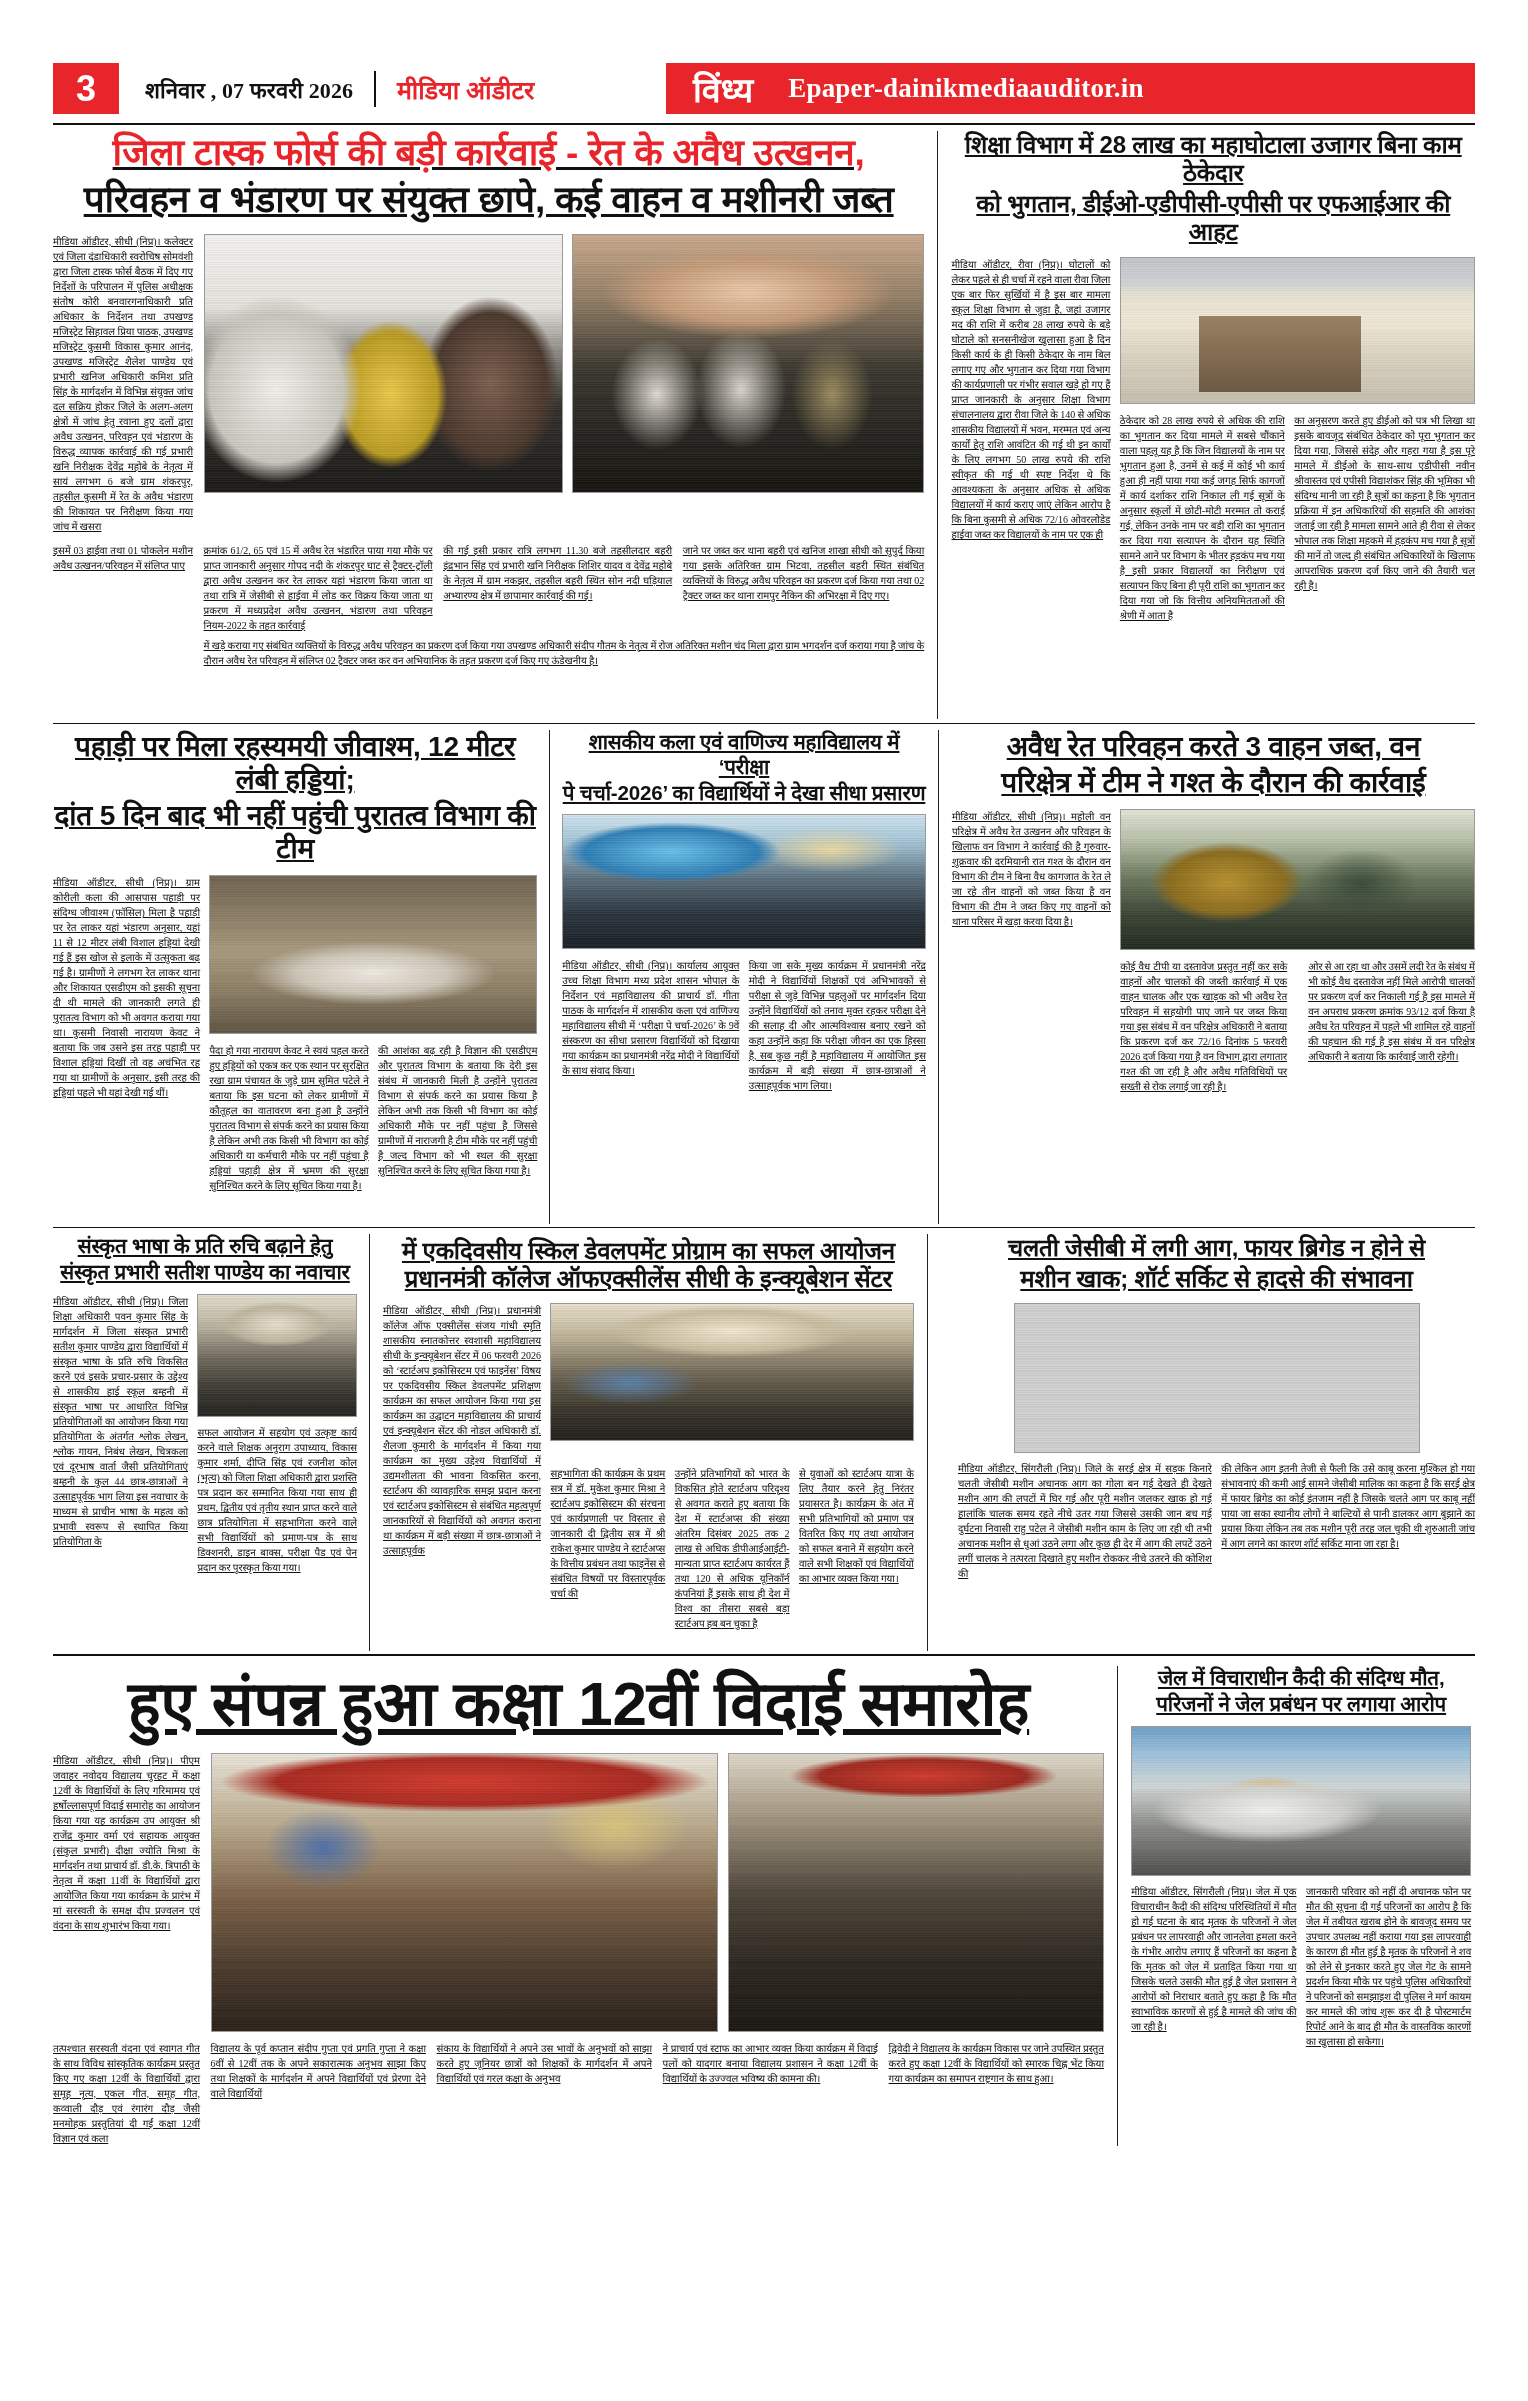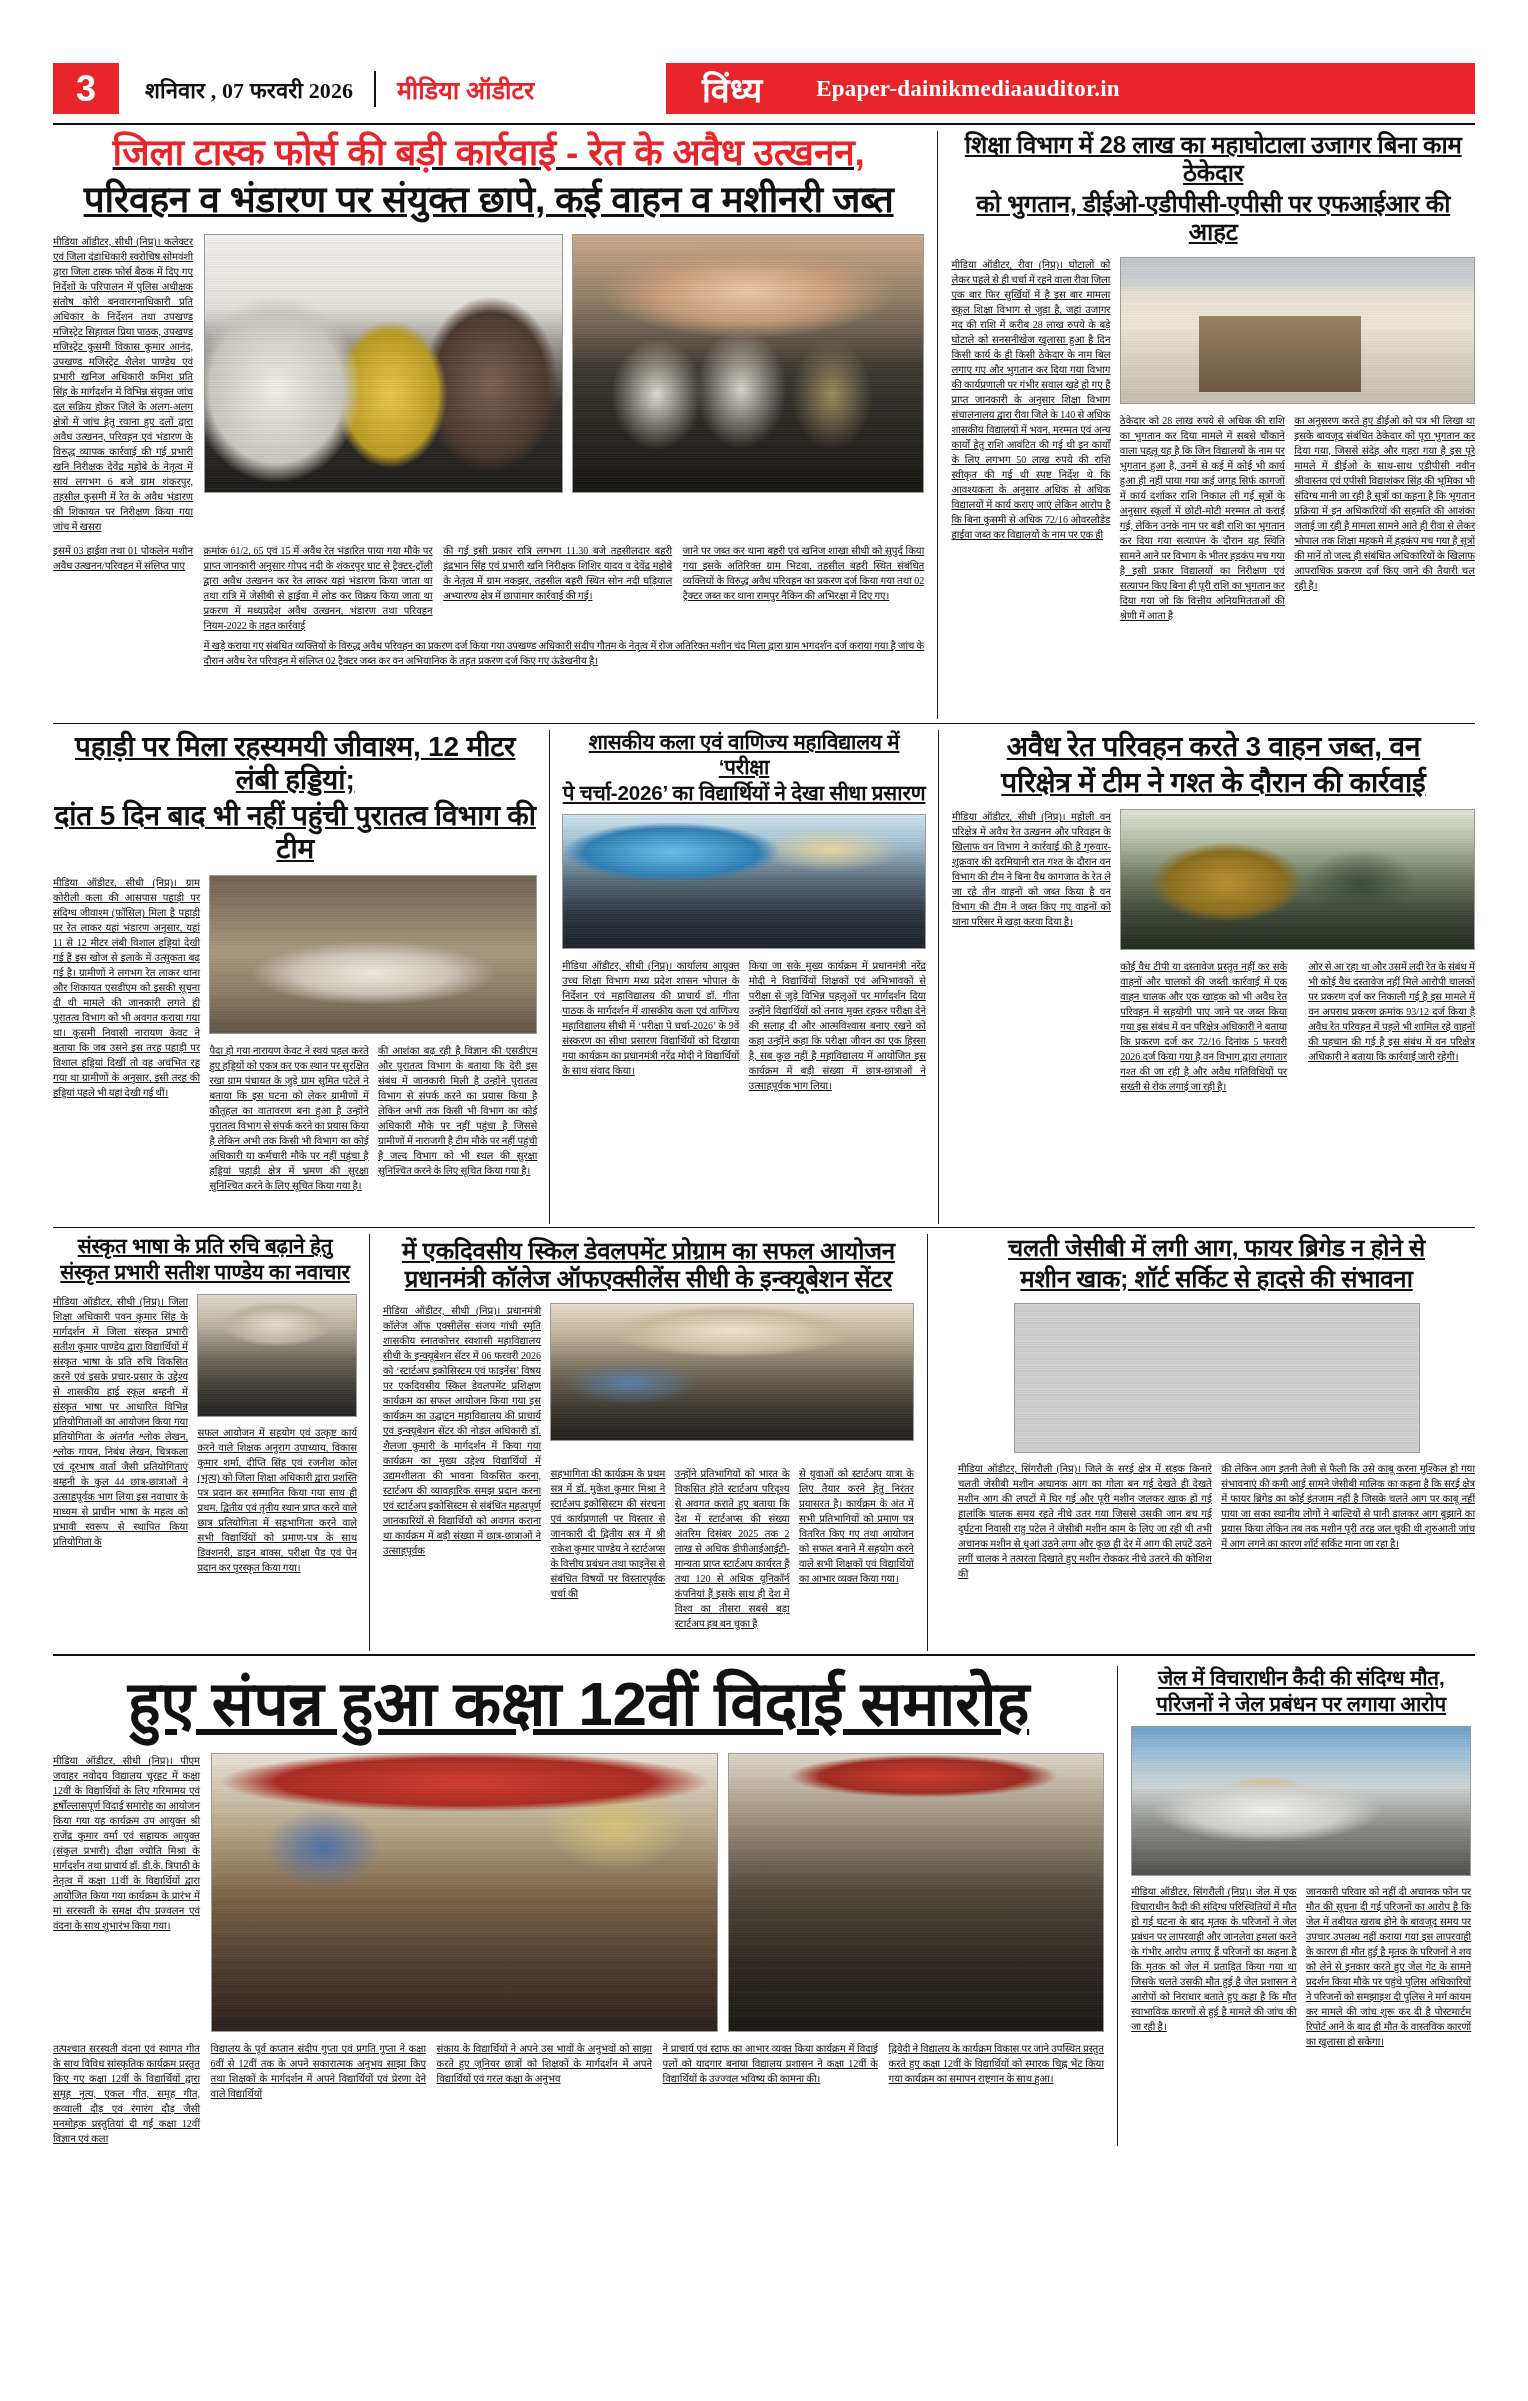--- a/index.html
+++ b/index.html
@@ -41,29 +41,29 @@
     font-weight:700; font-size:22px; letter-spacing:0.1px;
     color:#111; white-space:nowrap;
   }
   .mh-sep { width:1.8px; height:36px; background:#111; margin:0 21px; }
   .mh-brand {
     color: var(--red,#e8252a); font-weight:700; font-size:25px;
     white-space:nowrap; font-family:"Liberation Sans", sans-serif;
   }
   .mh-right {
     flex:1; background: var(--red,#e8252a);
-    display:flex; align-items:center; gap:54px;
-    padding-left: 36px;
+    display:flex; align-items:center; gap:35px;
+    padding-left: 27px;
   }
   .mh-vindhya {
     color:#fff; font-weight:700; font-size:34px; white-space:nowrap;
     font-family:"Liberation Sans", sans-serif;
   }
   .mh-url {
-    color:#fff; font-weight:700; font-size:23px; white-space:nowrap;
+    color:#fff; font-weight:700; font-size:27px; white-space:nowrap;
     font-family:"Liberation Serif", serif; letter-spacing:0.2px;
   }
 
   
   .rule { height:1.8px; background:#111; margin:5.9px 0; }
   .vrule { width:1.2px; background:#222; align-self:stretch; }
 
   .band { display:flex;text-decoration:underline; }
   .col { }
 

